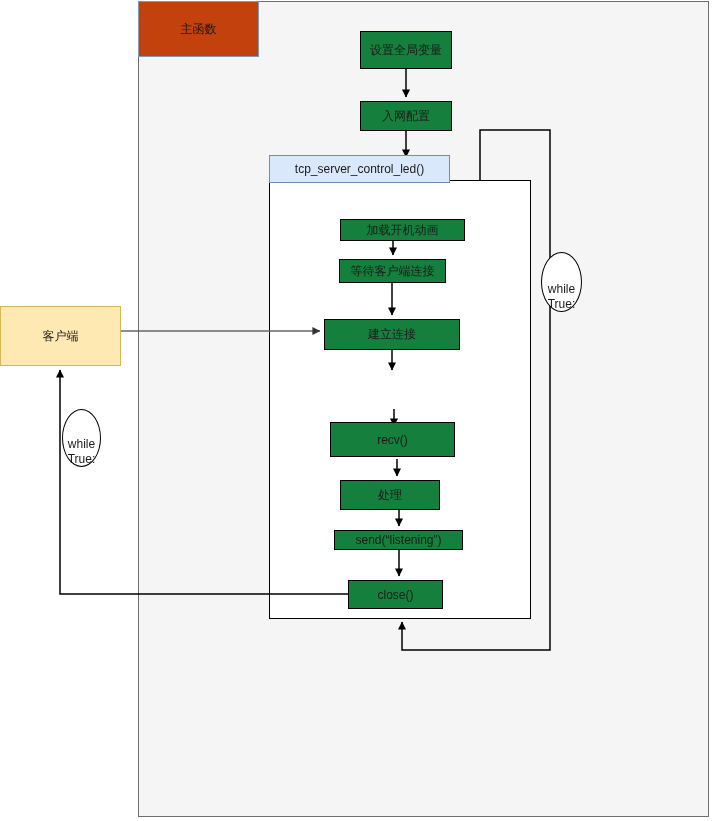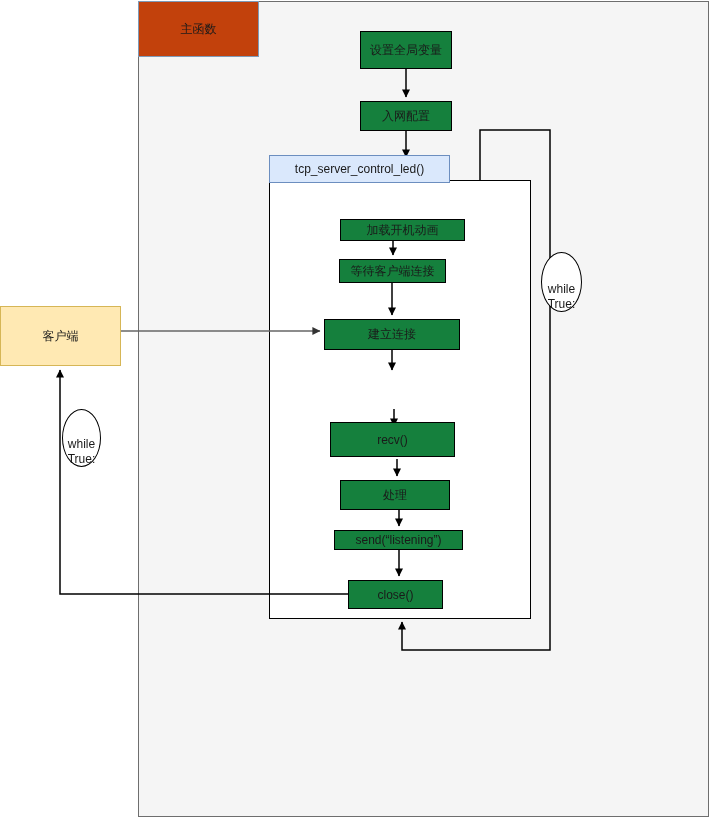--- a/index.html
+++ b/index.html
@@ -143,21 +143,21 @@
 
   <div class="node" style="left:324px; top:319px; width:136px; height:31px;">
     <span>建立连接</span>
   </div>
 
   <div class="node" style="left:330px; top:374px; width:125px; height:35px;margin-top:48px;">
     <span>recv()</span>
   </div>
 
 
-  <div class="node" style="left:340px; top:480px; width:110px; height:30px;">
+  <div class="node" style="left:340px; top:480px; width:100px; height:30px;">
     <span>处理</span>
   </div>
 
   <div class="node" style="left:334px; top:530px; width:129px; height:20px;">
     <span>send(“listening”)</span>
   </div>
 
   <div class="node" style="left:348px; top:580px; width:95px; height:29px;">
     <span>close()</span>
   </div>

